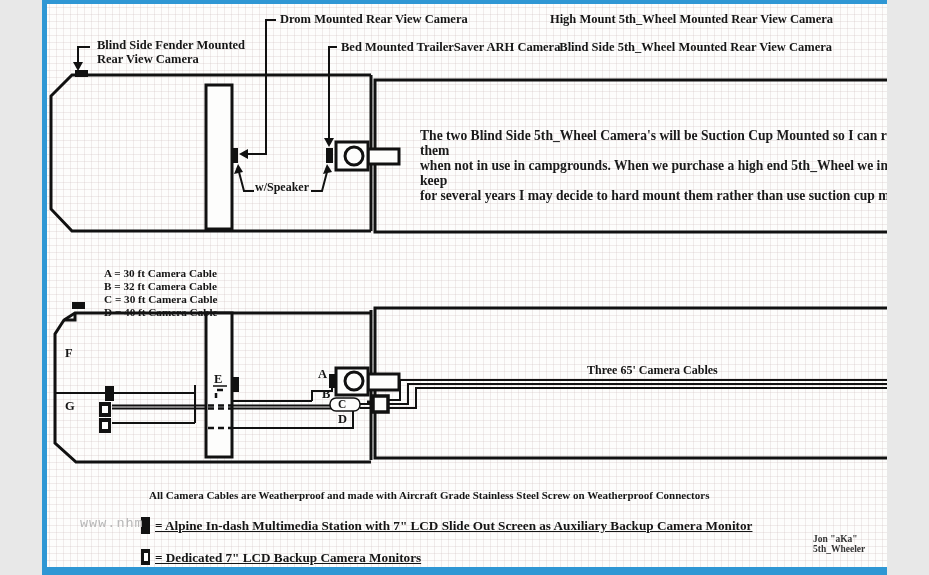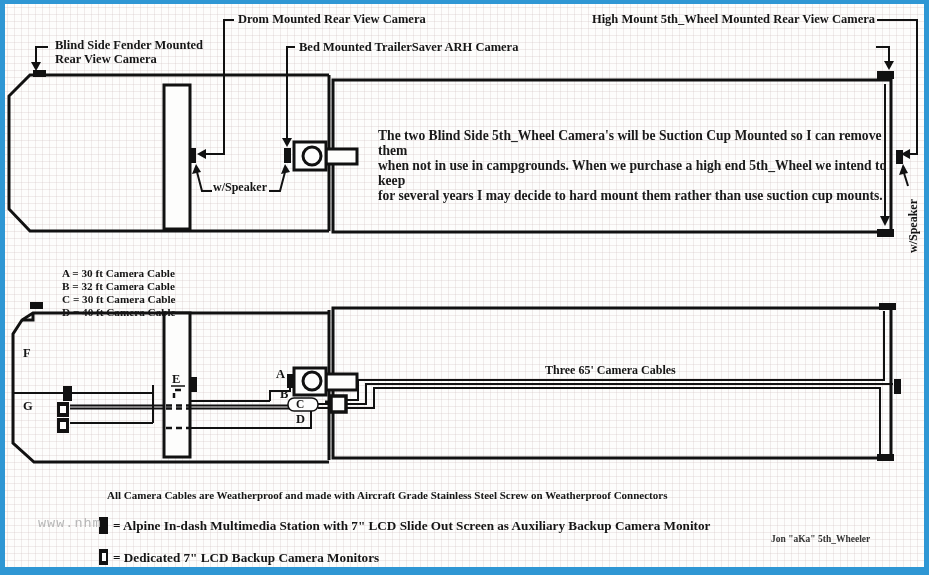--- a/index.html
+++ b/index.html
@@ -1,31 +1,31 @@
 <!DOCTYPE html>
 <html><head>
 <meta charset="utf-8">
 <style>
   html,body{margin:0;padding:0;background:#e8e8e8;}
   .stage{
-    position:relative;width:929px;height:575px;margin:0 auto;
+    position:relative;width:845px;height:575px;margin:0 auto;
     background:#fdfdfc;overflow:hidden;
     font-family:"Liberation Serif", serif;color:#111;
     background-image:
       repeating-linear-gradient(0deg, rgba(205,188,188,.28) 0 1px, transparent 1px 7px),
       repeating-linear-gradient(90deg, rgba(205,188,188,.28) 0 1px, transparent 1px 7px);
   }
   .borderbar{position:absolute;background:#2f97d4;}
   .lbl{position:absolute;font-weight:bold;font-size:12.5px;line-height:13.5px;white-space:pre-line;color:#151515;}
   .cletter{position:absolute;font-weight:bold;font-size:12.5px;color:#151515;}
   .para{position:absolute;font-size:13.6px;line-height:15px;font-weight:600;white-space:pre-line;color:#1a1a1a;}
   .title{position:absolute;font-size:21.5px;font-weight:600;letter-spacing:.4px;color:#111;}
   .legend{position:absolute;font-weight:bold;font-size:11.2px;line-height:13px;color:#151515;}
   .footnote{position:absolute;font-size:11px;font-weight:600;color:#151515;white-space:nowrap;}
-  .keyline{position:absolute;font-size:13.2px;font-weight:600;color:#151515;white-space:nowrap;}
+  .keyline{position:absolute;font-size:13.2px;font-weight:600;color:#151515;white-space:nowrap;text-decoration:underline;}
   .sig{position:absolute;font-size:9.5px;font-weight:600;color:#333;}
   .watermark{position:absolute;font-family:Liberation Mono, monospace;font-size:13.5px;color:#b7b7b7;letter-spacing:1px;}
   .wsr{position:absolute;left:906px;top:253px;transform-origin:0 0;transform:rotate(-90deg);
        font-weight:bold;font-size:12px;white-space:nowrap;color:#151515;}
   svg{position:absolute;left:0;top:0;}
 </style>
 </head>
 <body>
 
 <div class="stage">
@@ -142,20 +142,21 @@
       <rect x="99" y="549" width="9" height="16" fill="#111"></rect>
       <rect x="102" y="553" width="4" height="8" fill="#fdfdfc"></rect>
     </g>
   </svg>
 
   <div class="lbl" style="left:238px;top:13px;">Drom Mounted Rear View Camera</div>
   <div class="lbl" style="left:299px;top:41px;">Bed Mounted TrailerSaver ARH Camera</div>
   <div class="lbl" style="left:55px;top:39px;">Blind Side Fender Mounted
 Rear View Camera</div>
   <div class="lbl" style="right:54px;top:13px;text-align:right;">High Mount 5th_Wheel Mounted Rear View Camera</div>
+  <div class="lbl" style="right:55px;top:41px;text-align:right;">Blind Side 5th_Wheel Mounted Rear View Camera</div>
   <div class="lbl" style="left:213px;top:181px;font-size:12px;">w/Speaker</div>
   <div class="wsr">w/Speaker</div>
 
   <div class="para" style="left:378px;top:128px;width:515px;">The two Blind Side 5th_Wheel Camera's will be Suction Cup Mounted so I can remove them
 when not in use in campgrounds. When we purchase a high end 5th_Wheel we intend to keep
 for several years I may decide to hard mount them rather than use suction cup mounts.</div>
 
 
   <div class="legend" style="left:62px;top:243px;margin-top:24px;">
     <div>A = 30 ft Camera Cable</div>

